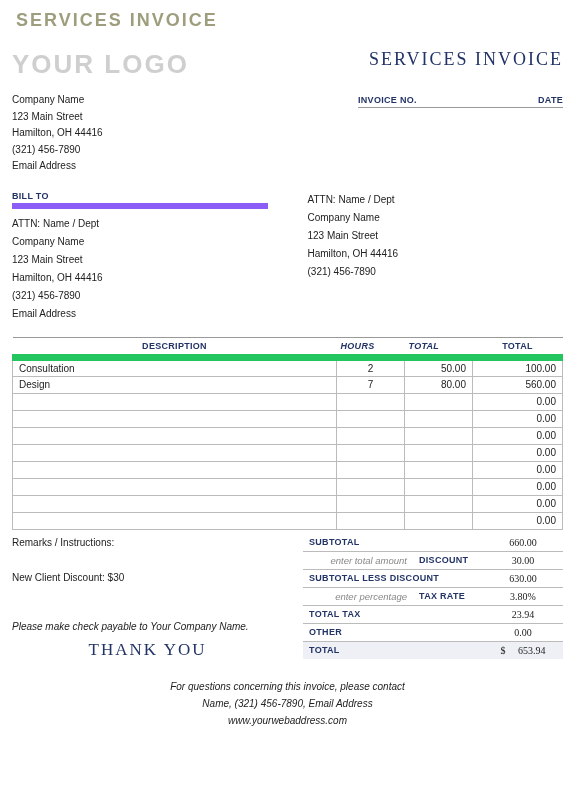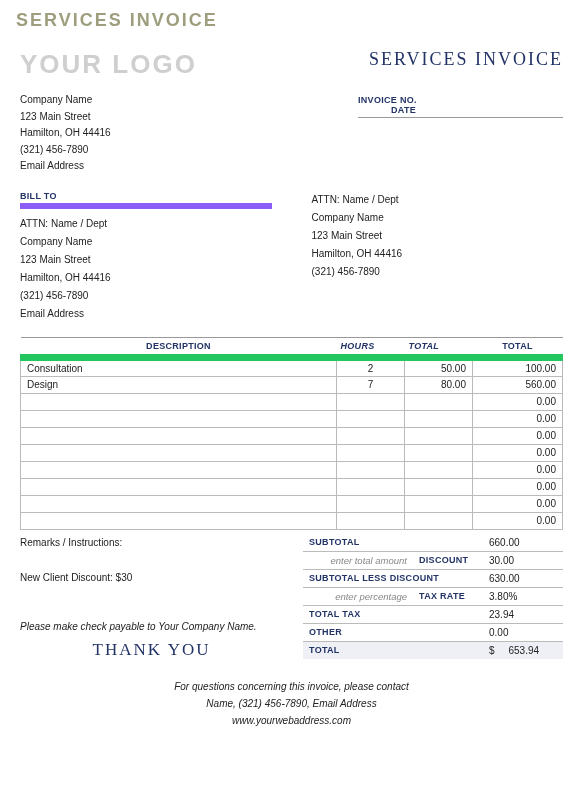--- a/index.html
+++ b/index.html
@@ -14,21 +14,21 @@
   }
   .header-title {
     font-family: Arial, sans-serif;
     font-size: 18px;
     font-weight: bold;
     letter-spacing: 2px;
     color: #9e9e7e;
     padding: 10px 16px 18px 16px;
   }
   .page {
-    padding: 0 20px 10px 20px;
+    padding: 0 20px 10px 12px;
   }
   .top-row {
     display: flex;
     justify-content: space-between;
     align-items: flex-start;
     margin-bottom: 12px;
   }
   .logo {
     font-family: Arial, sans-serif;
     font-size: 26px;
@@ -51,21 +51,20 @@
   .from-block {
     line-height: 1.65;
     font-size: 10px;
   }
   .meta-block { width: 205px; font-size: 10px; }
   .meta-line {
     display: flex;
     border-bottom: 1px solid #999;
     padding: 3px 0 2px 0;
     margin-bottom: 14px;
-    flex-direction: column;
   }
   .meta-label {
     flex: 1;
     font-weight: bold;
     color: #223366;
     letter-spacing: .3px;
     font-size: 9px;
   }
   .meta-label2 {
     width: 58px;
@@ -146,22 +145,23 @@
     width: 120px;
     text-align: left;
     font-weight: bold;
     color: #223366;
     font-size: 9px;
     padding: 3px 6px;
     letter-spacing: .3px;
   }
   .tot-val {
     width: 80px;
-    text-align: left;
+    text-align: center;
     padding: 3px 6px;
+    font-family: Liberation Serif, serif;
   }
   .tot-row.final .tot-label,
   .tot-row.final .tot-val { background: #eef0f5; }
   .tot-row.nohint .tot-label { width: auto; flex:1;}
   .tot-row.final { border-bottom: none;}
   .footer {
     text-align: center;
     font-style: italic;
     font-size: 10px;
     margin-top: 18px;

